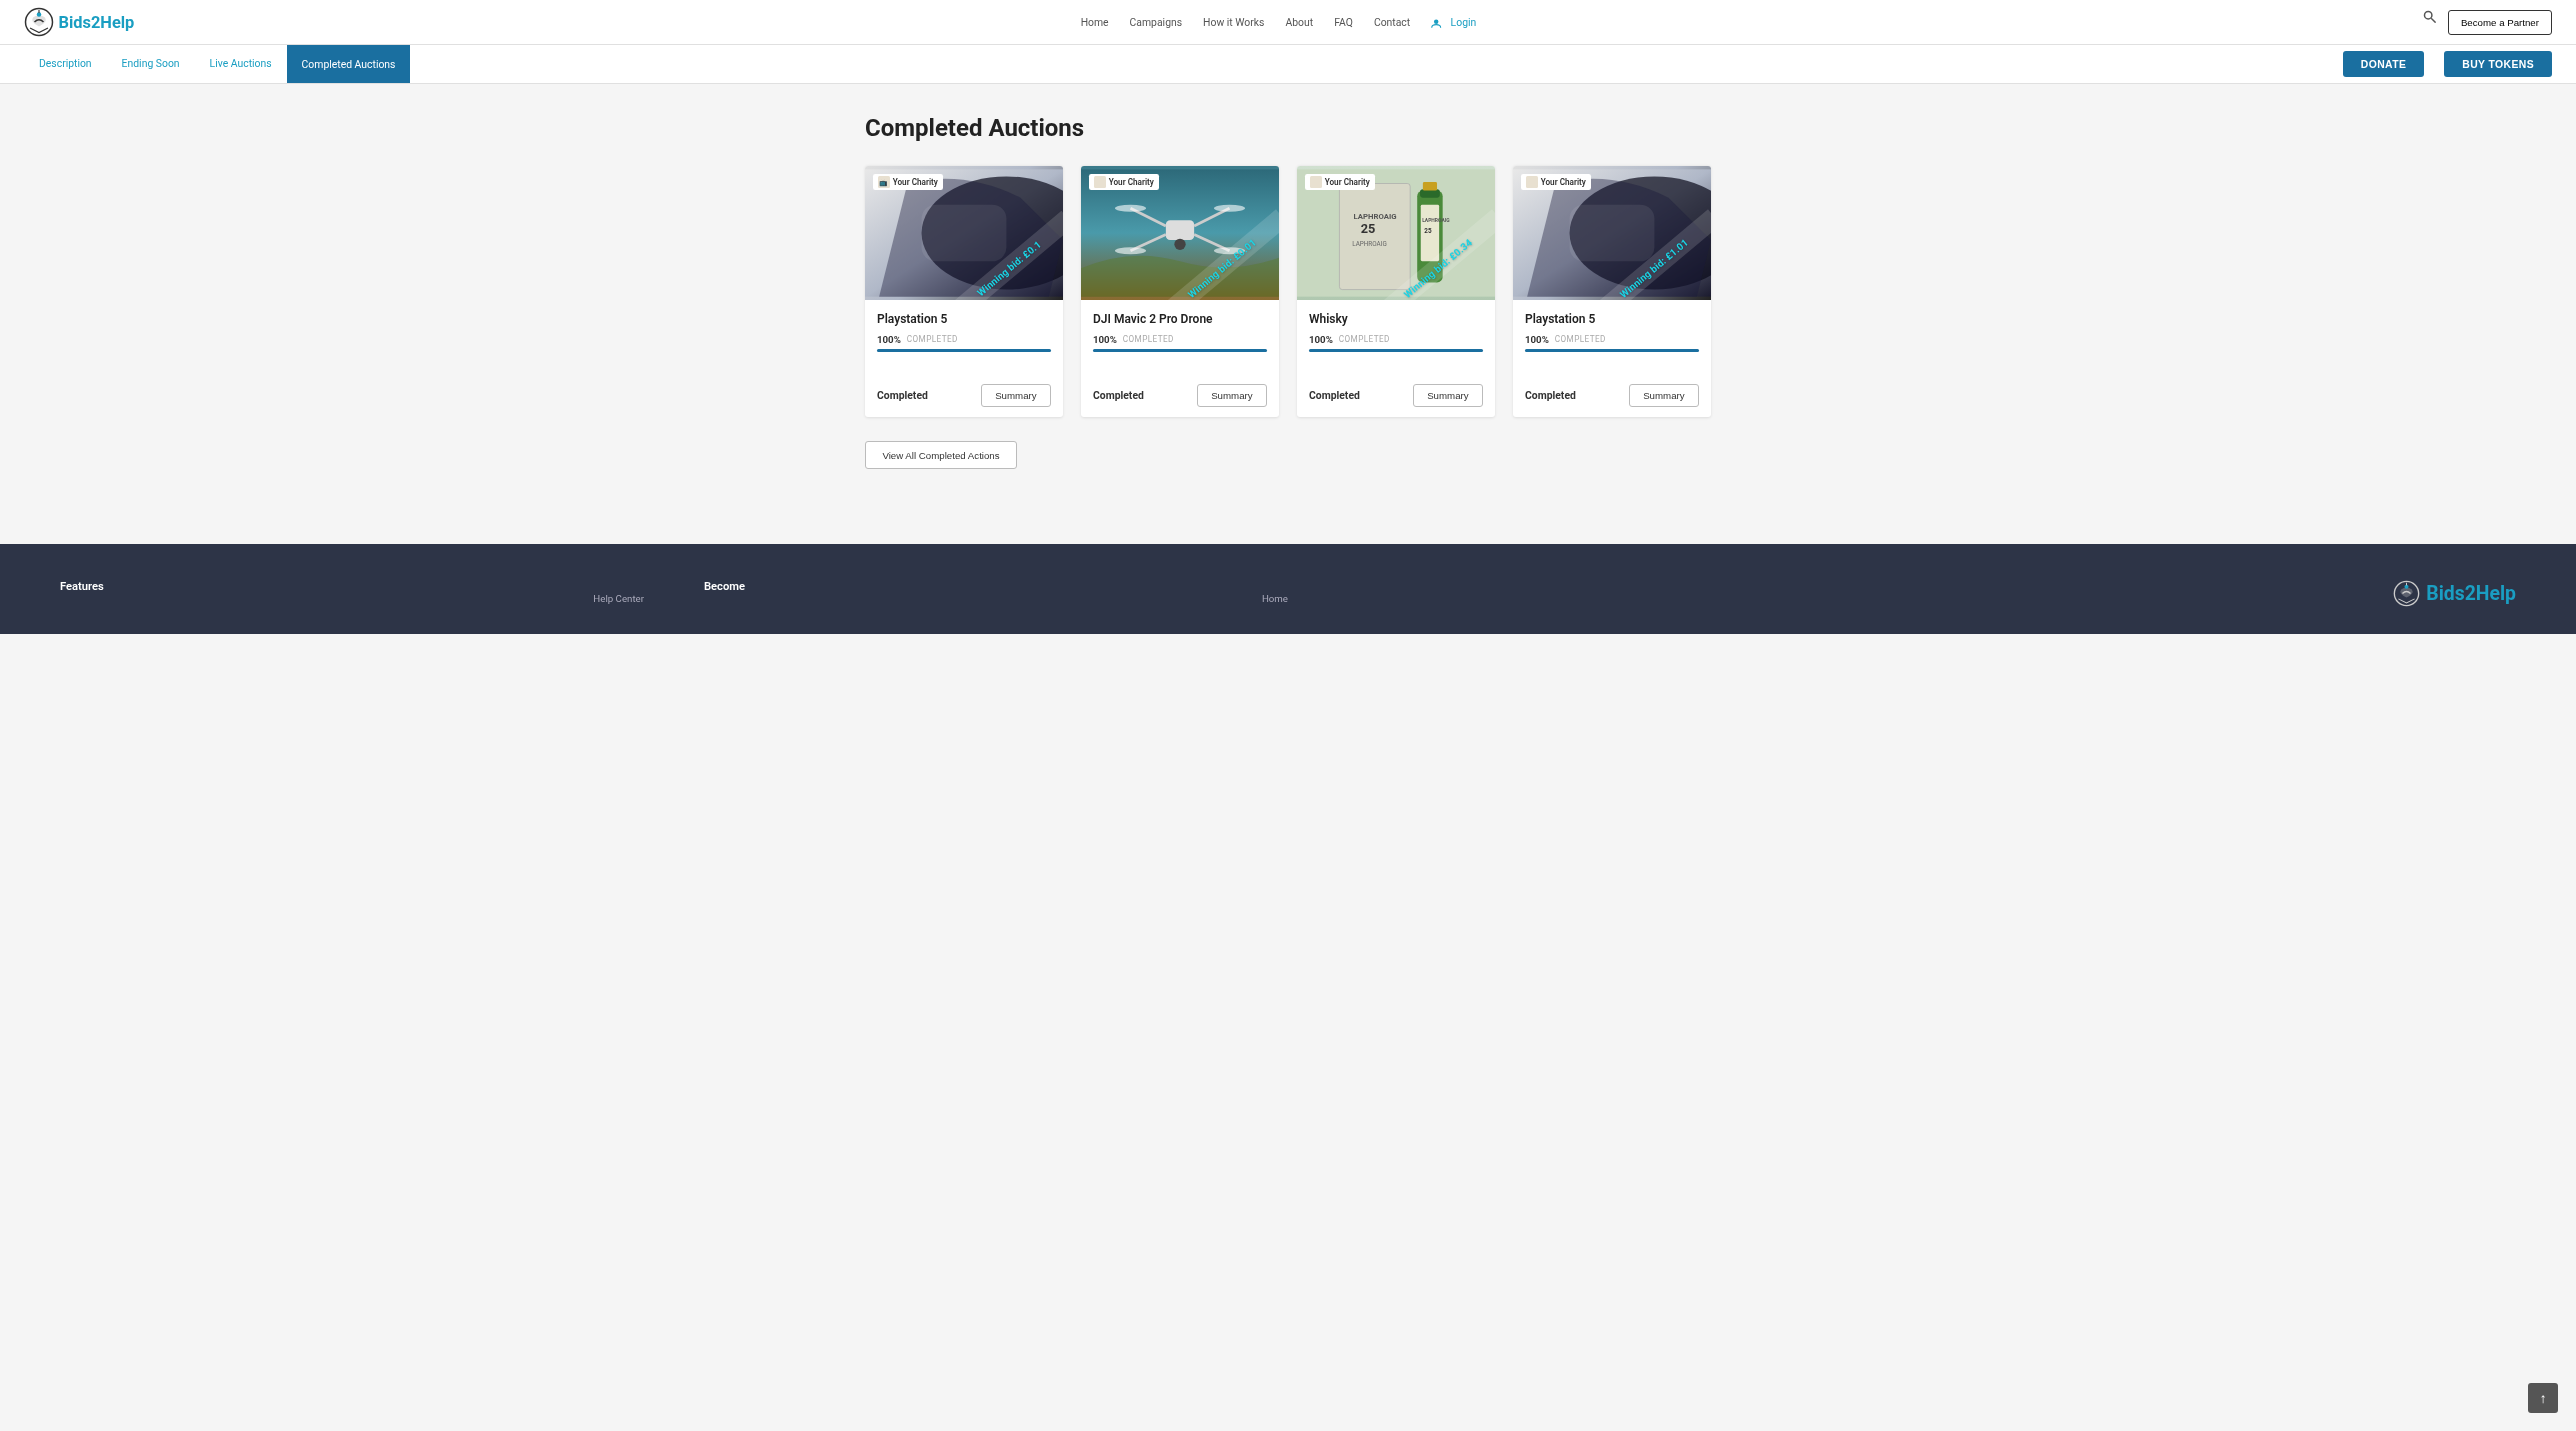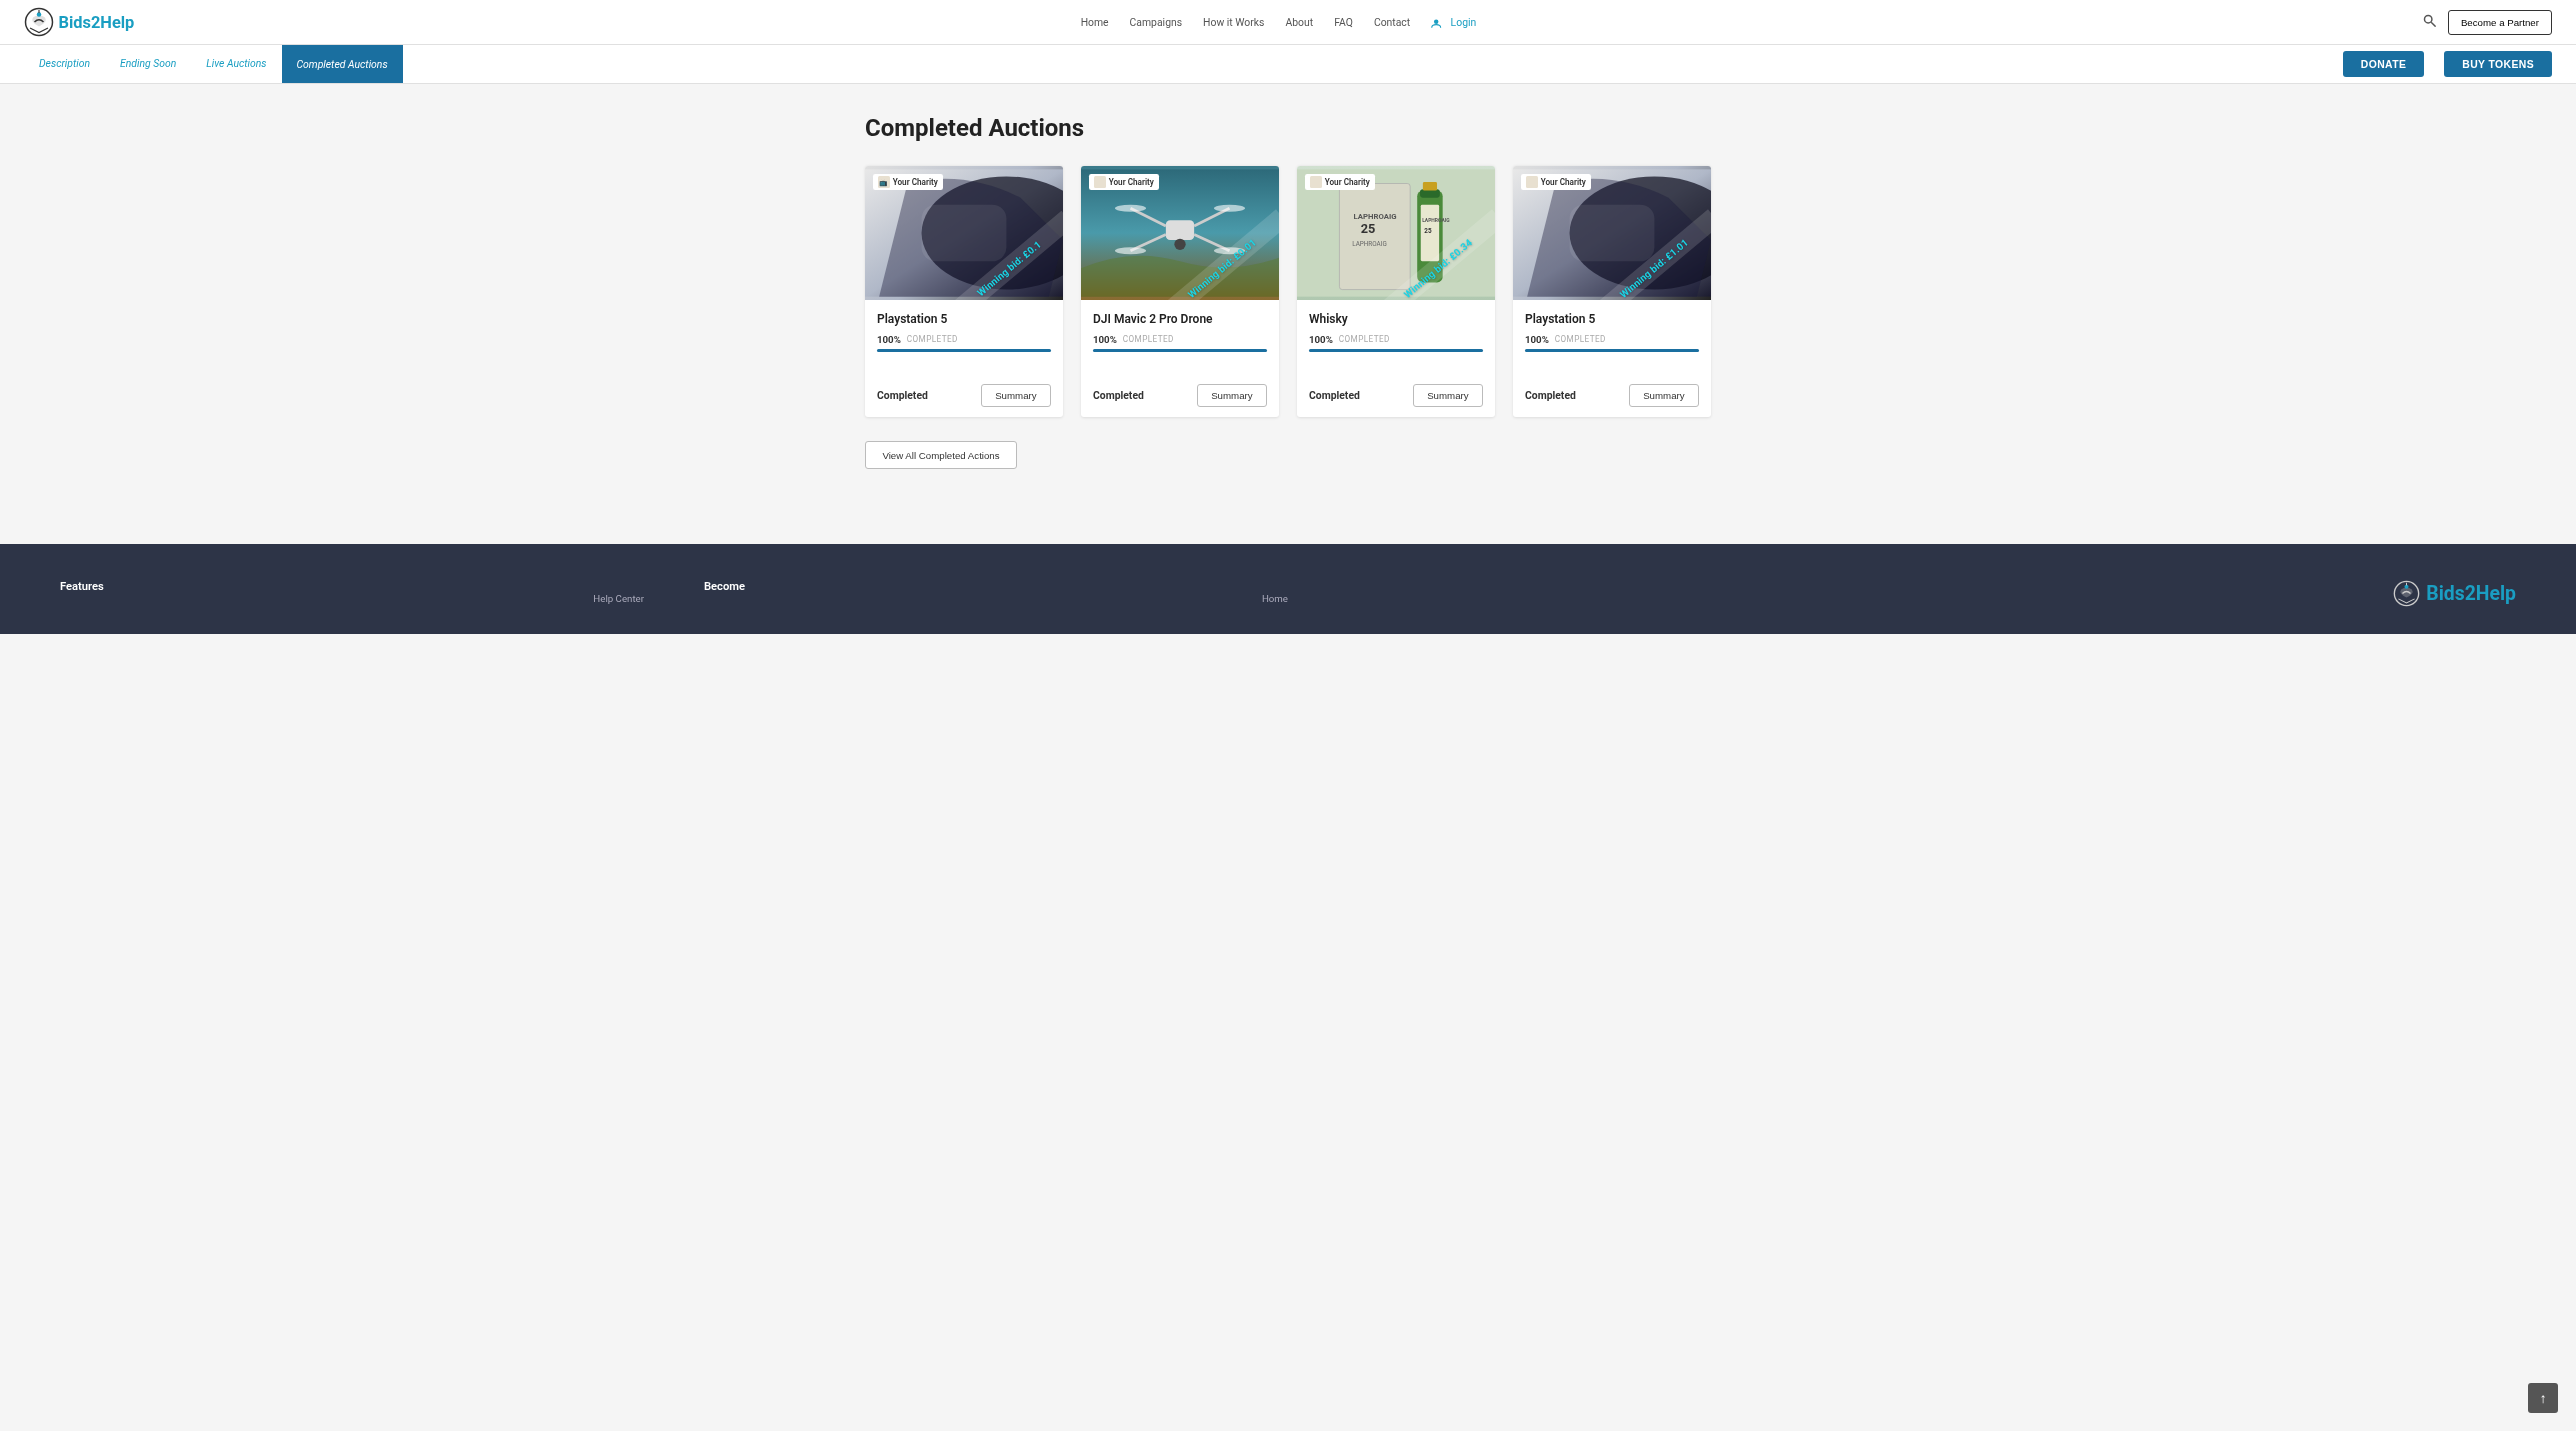--- a/index.html
+++ b/index.html
@@ -43,21 +43,21 @@
       font-size: 10.4px;
     }
     .nav-links .login-link {
       color: #1a9ec2;
       display: flex;
       align-items: flex-end;
       gap: 9px;
     }
     .nav-right {
       display: flex;
-      align-items: center;
+      align-items: flex-start;
       gap: 12px;
     }
     .search-icon-btn {
       background: none;
       border: none;
       cursor: pointer;
       font-size: 13.4px;
       color: #555;
     }
     .become-partner-btn {
@@ -76,21 +76,20 @@
       display: flex;
       align-items: center;
       padding: 0 24px;
       height: 39px;
       justify-content: space-between;
     }
     .sub-nav-tabs {
       display: flex;
       align-items: center;
       height: 100%;
-      font-style: italic;
     }
     .sub-nav-tab {
       padding: 0 15px;
       height: 100%;
       display: flex;
       align-items: center;
       font-size: 10.4px;
       cursor: pointer;
       text-decoration: none;
       color: #1a9ec2;

